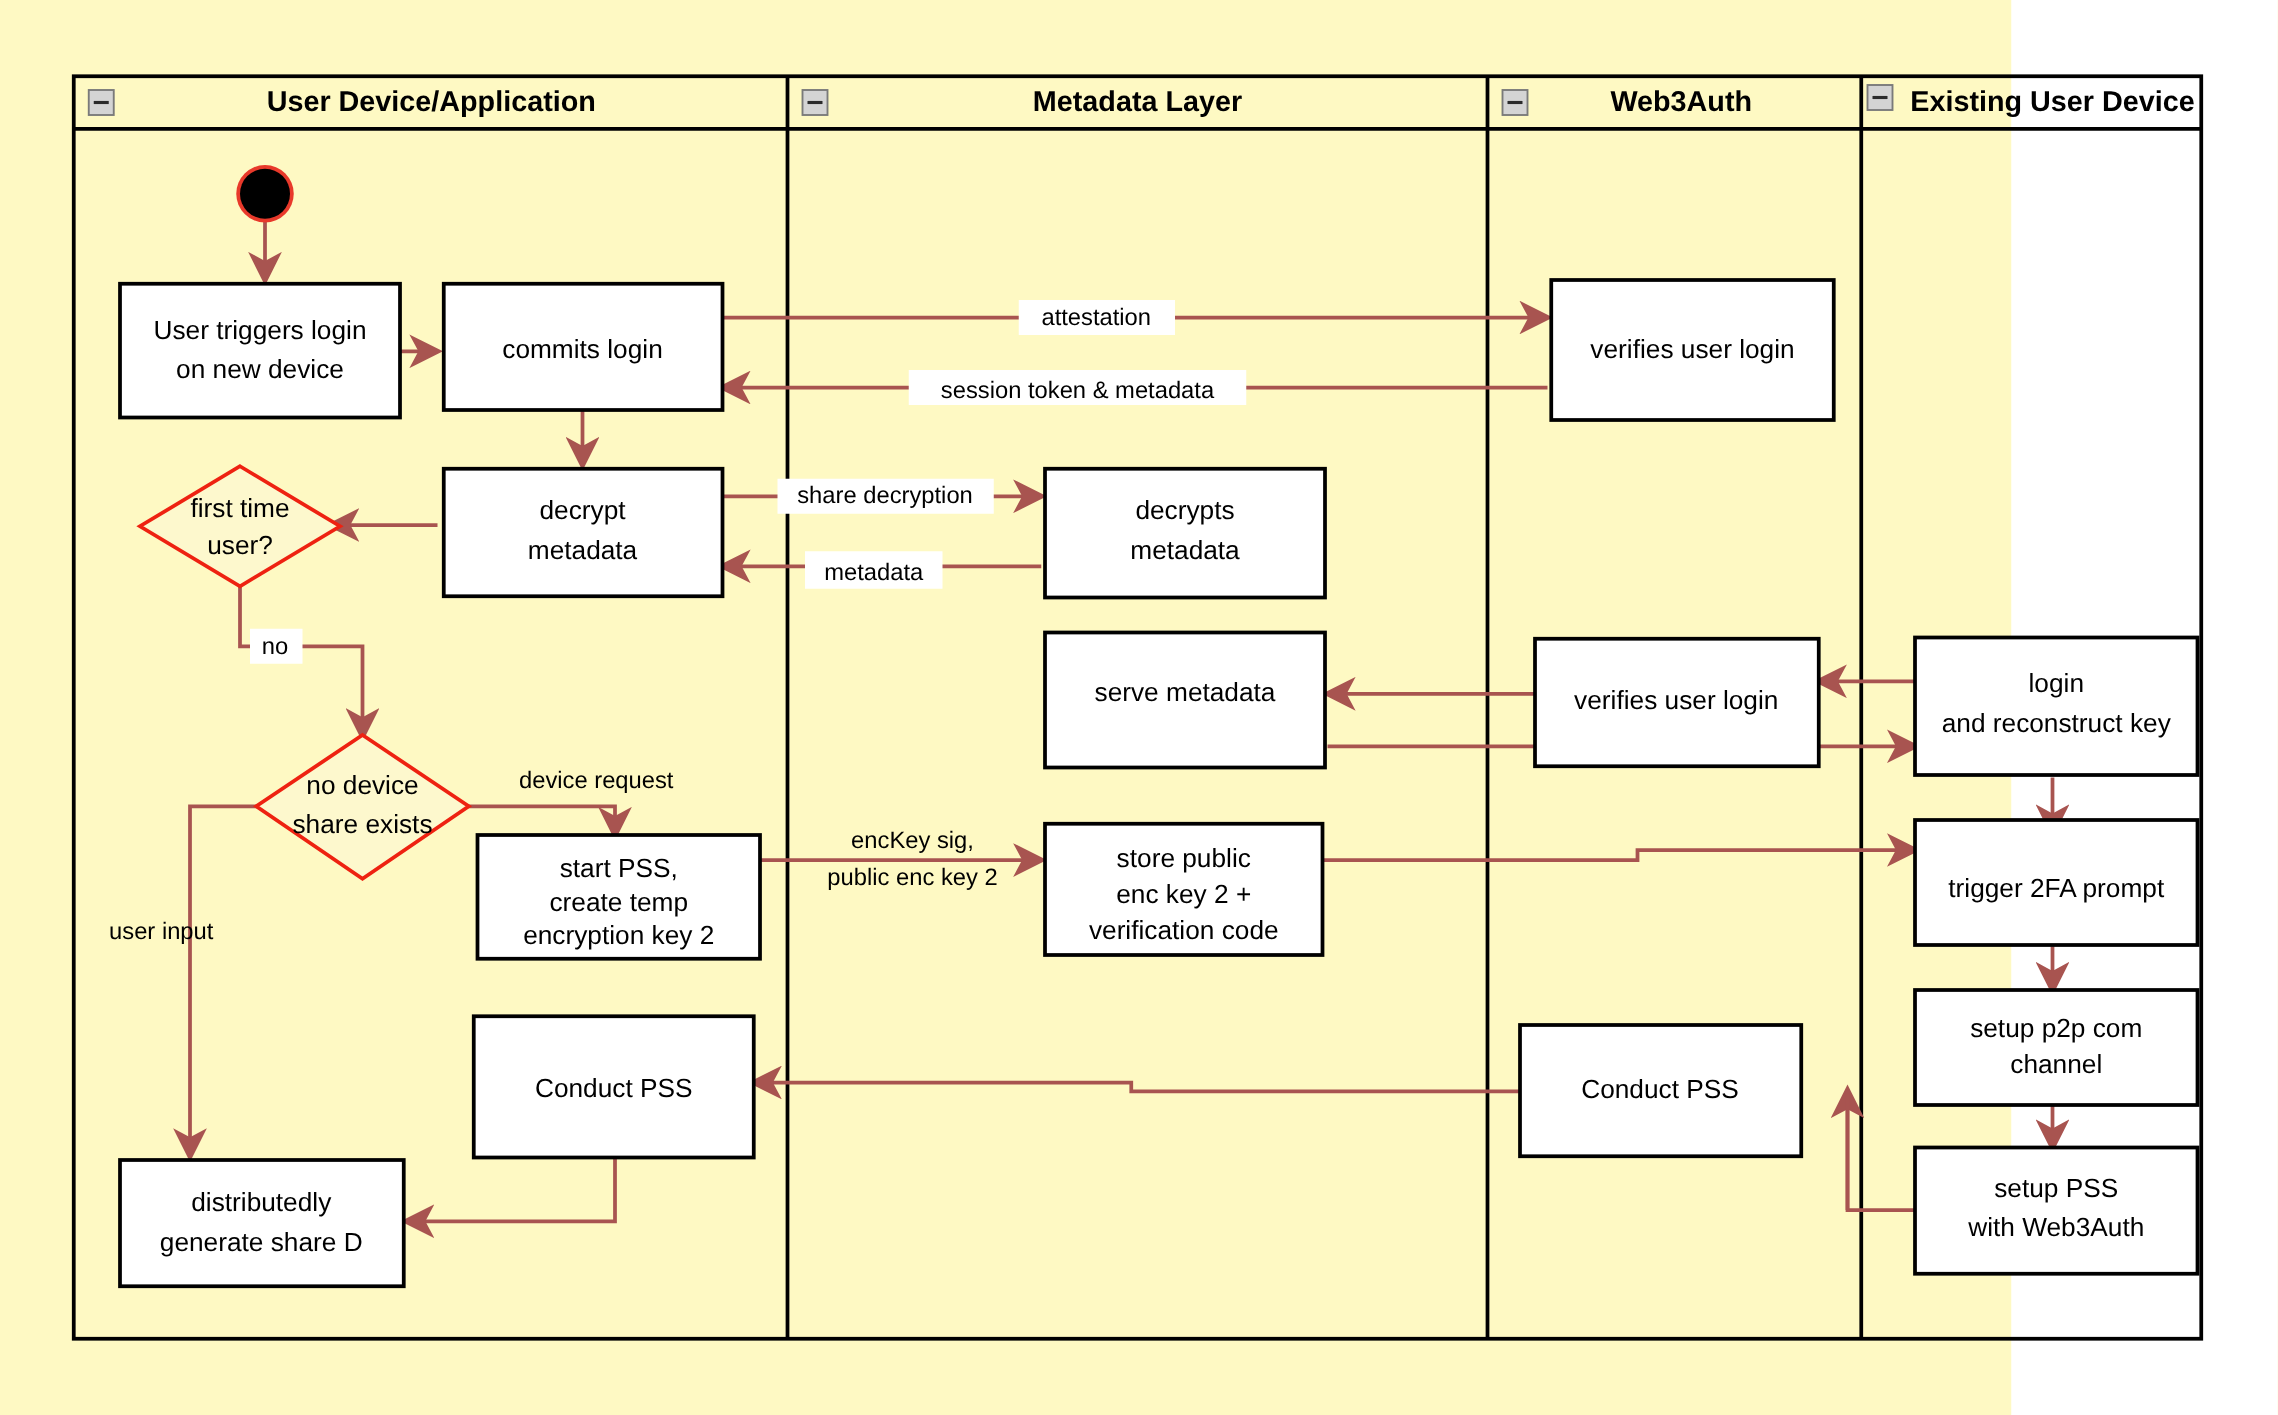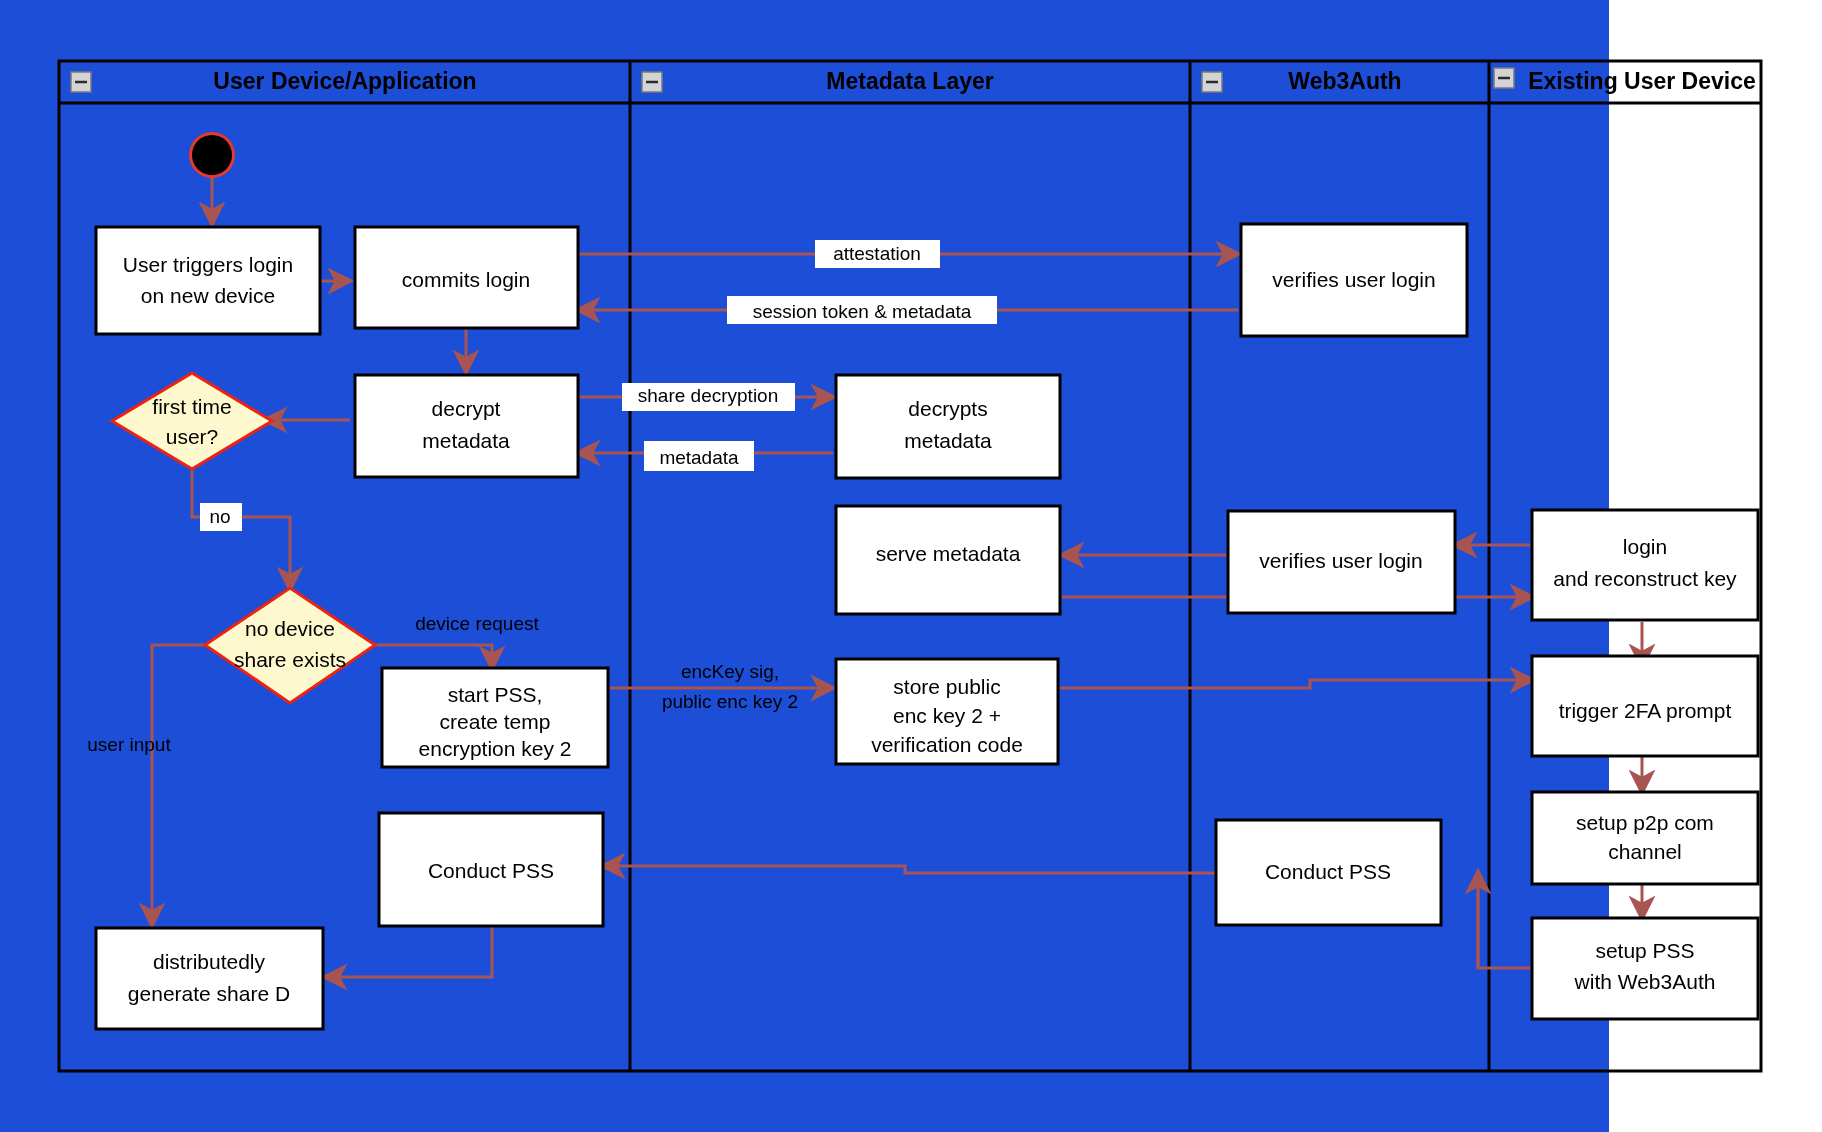--- a/index.html
+++ b/index.html
@@ -10,21 +10,21 @@
   body {
     font-family: "Liberation Sans", sans-serif;
     width: 1822px;
     height: 1132px;
     overflow: hidden;
   }
   #canvas {
     position: relative;
     width: 1609px;
     height: 1132px;
-    background: #1d4ed8;
+    background: #fef9c3;
   }
   svg.diagram {
     position: absolute;
     left: 0;
     top: 0;
     width: 1822px;
     height: 1132px;
   }
   .lane-header-text {
     font-family: "Liberation Sans", sans-serif;

